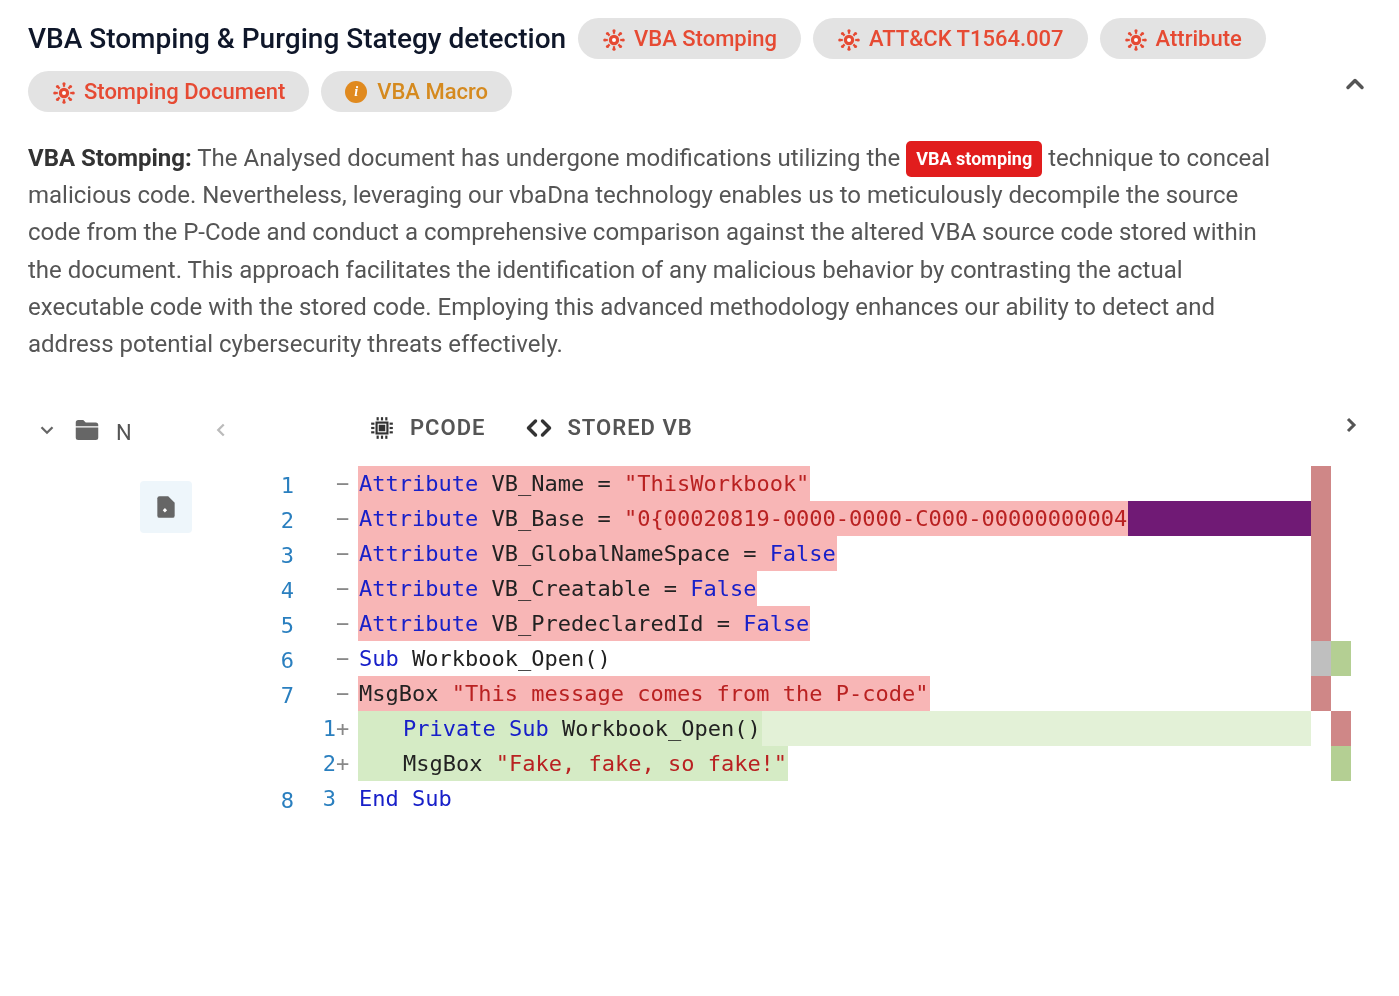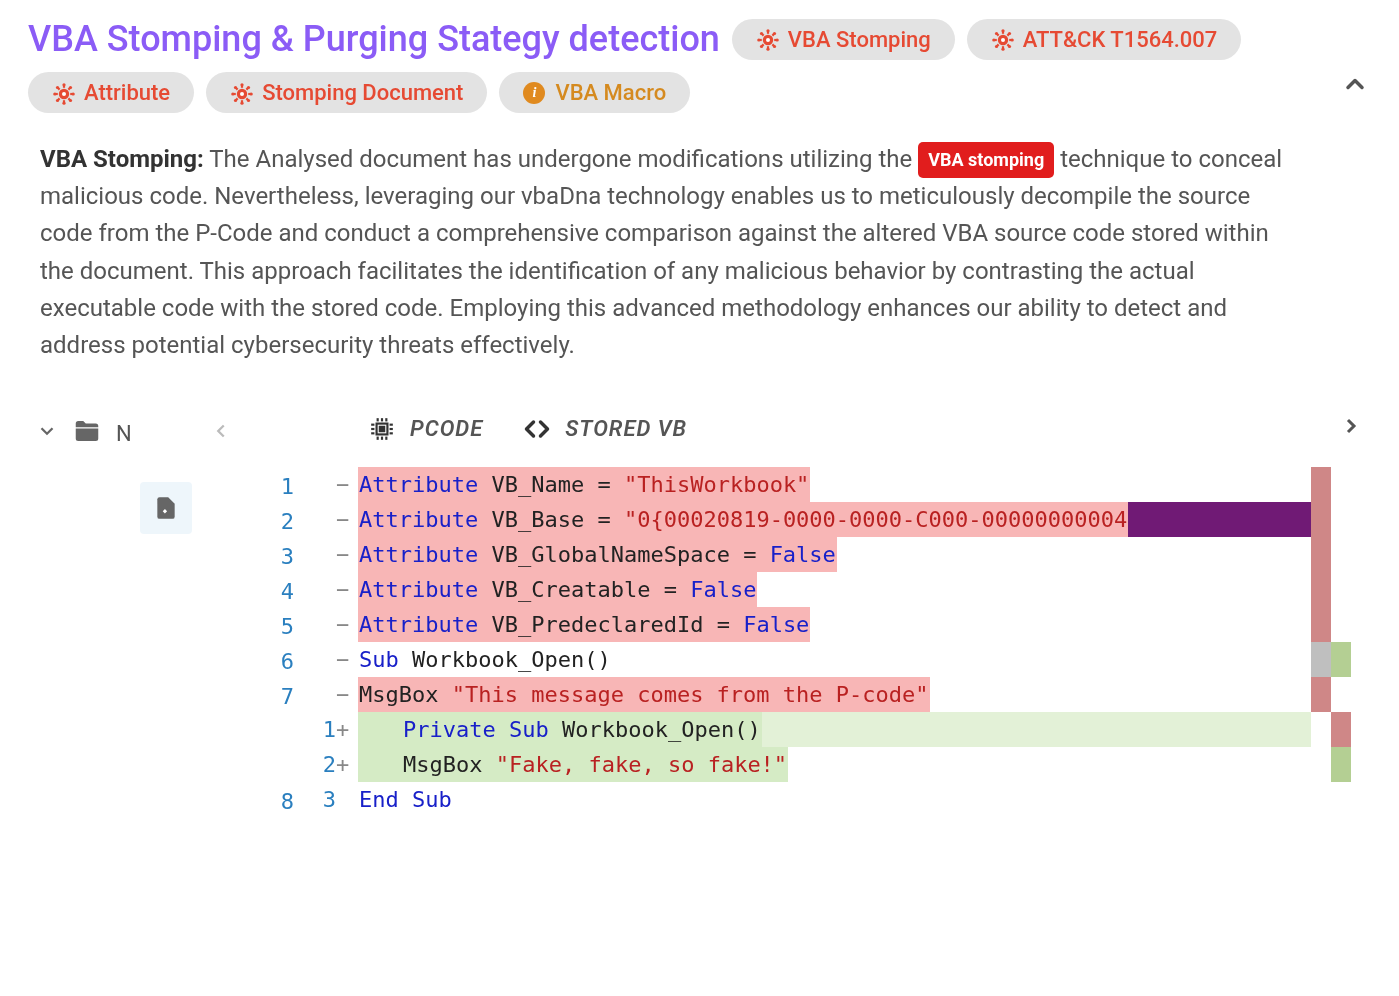--- a/index.html
+++ b/index.html
@@ -12,22 +12,22 @@
   }
   .header-row {
     display: flex;
     flex-wrap: wrap;
     align-items: center;
     gap: 12px;
     position: relative;
     padding-right: 60px;
   }
   .title {
-    font-size: 36px;
-    color: #8b5cf6;
+    font-size: 28px;
+    color: #0f172a;
     font-weight: 500;
   }
   .tag {
     display: inline-flex;
     align-items: center;
     gap: 10px;
     padding: 8px 24px;
     border-radius: 999px;
     font-size: 22px;
     font-weight: 500;
@@ -63,21 +63,20 @@
     display:flex; align-items:center; justify-content:center;
     cursor:pointer;
     color:#555;
   }
   .description {
     margin-top: 28px;
     font-size: 24px;
     line-height: 1.55;
     color: #555;
     max-width: 1260px;
-    margin-left: 12px;
   }
   .description b { color:#333; }
   .badge-inline {
     display:inline-block;
     background:#e11d1d;
     color:#fff;
     font-size:18px;
     font-weight:700;
     padding: 4px 10px;
     border-radius:5px;
@@ -107,21 +106,20 @@
   }
   .chev-left {
     color:#aaa; margin-left:auto; padding:8px; cursor:pointer;
   }
   .code-col { flex:1; min-width:0; }
   .tabs {
     display:flex; align-items:center; gap:40px;
     padding: 10px 0 16px 120px;
     color:#555; font-size: 22px; letter-spacing: 1px; font-weight:600;
     border-bottom: 0;
-    font-style: italic;
   }
   .tab { display:flex; align-items:center; gap:14px; cursor:pointer; white-space: nowrap; }
   .tab .ic { width:28px; height:28px; display:inline-flex;align-items:center;justify-content:center;}
   .chev-right { margin-left:auto; padding:8px; color:#666; cursor:pointer; }
   .code-body { display:flex; }
   .ln-left {
     width:58px; text-align:right;
     color:#2a7fbf; font-family: ui-monospace, monospace; font-size:22px;
     padding-top: 2px;
   }

